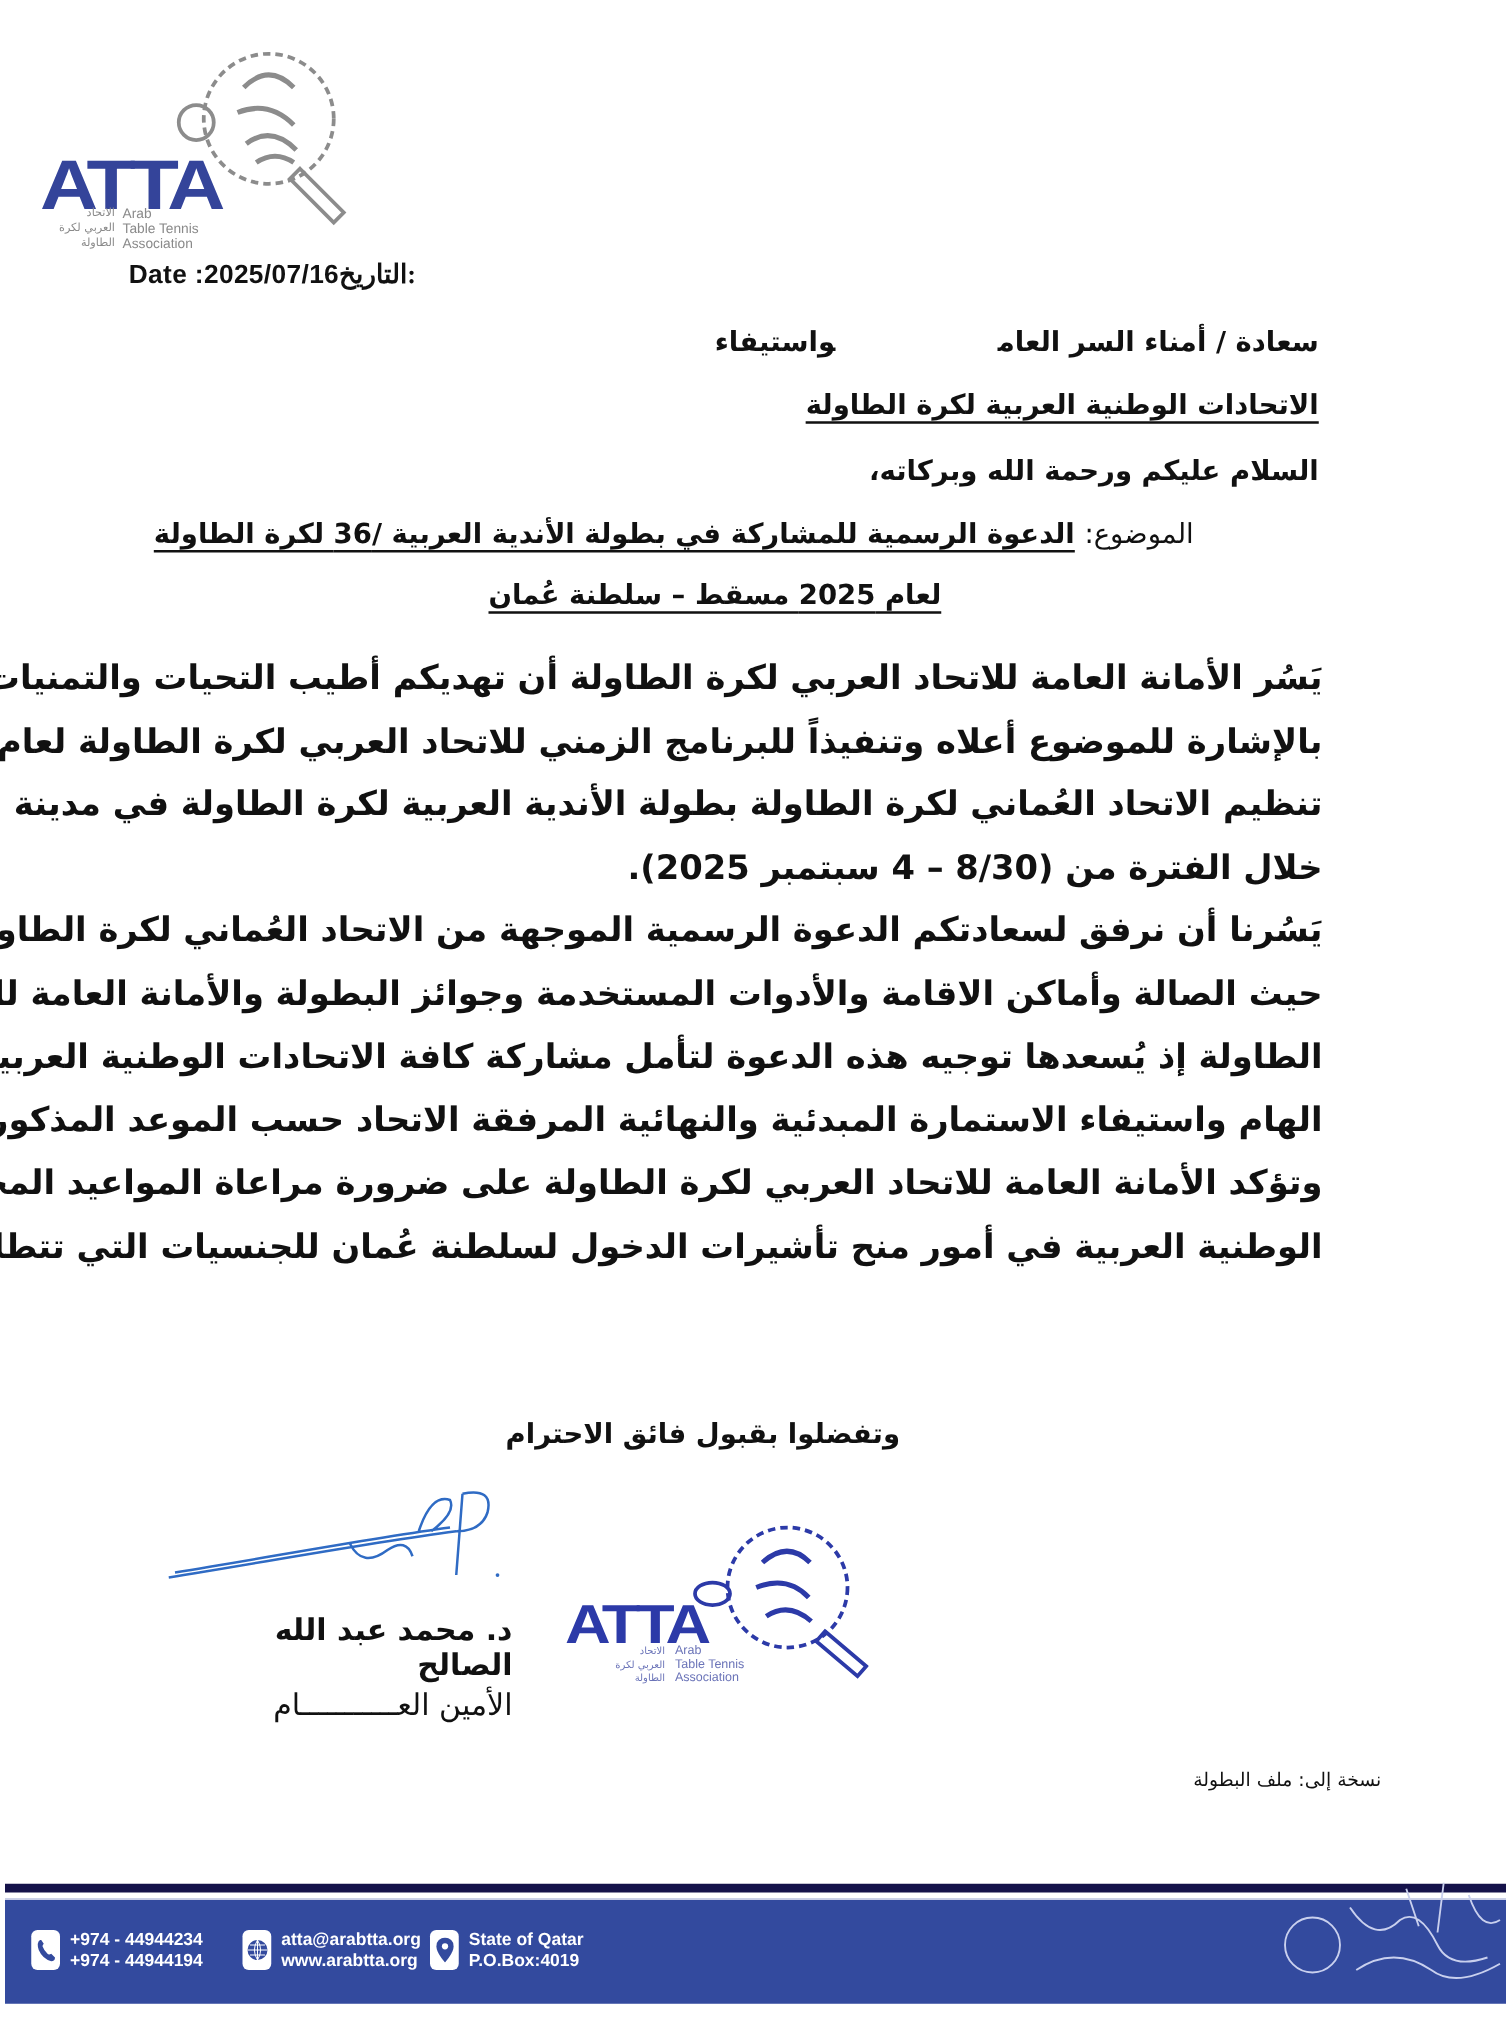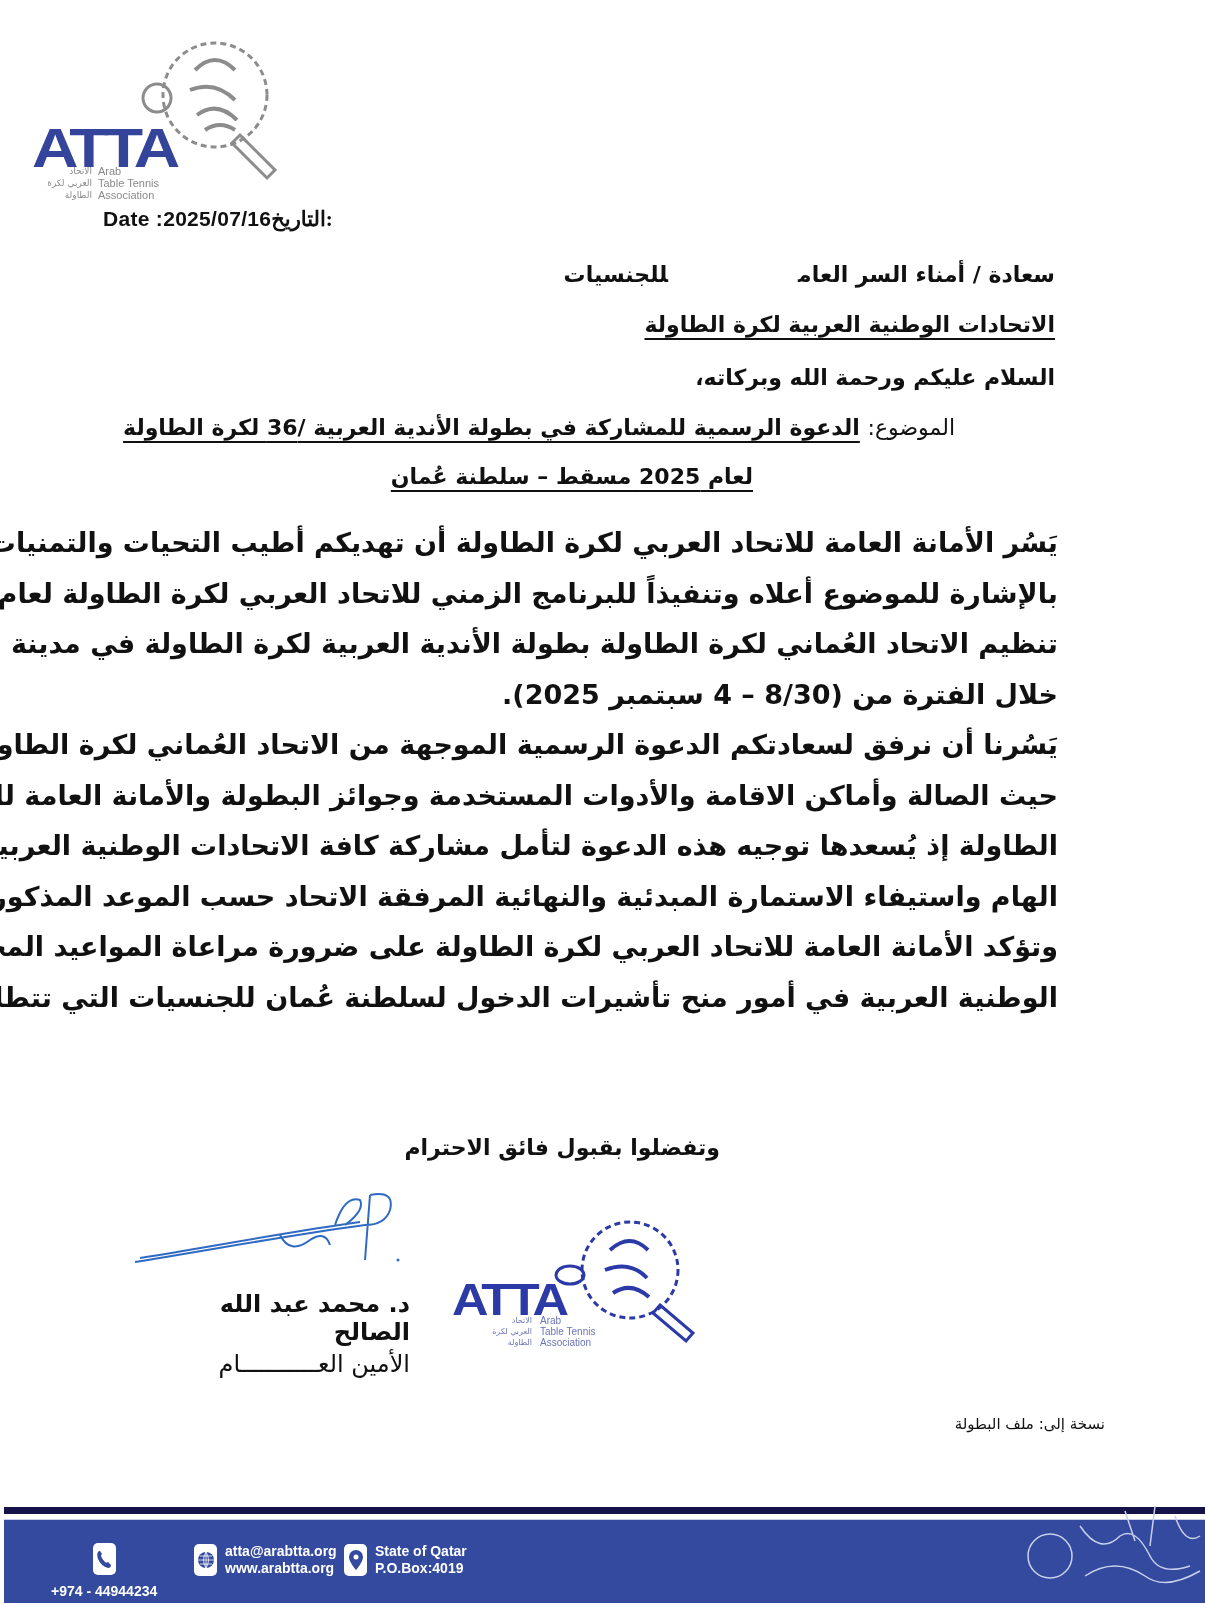--- a/index.html
+++ b/index.html
@@ -38,21 +38,21 @@
   .stamp .atta { position:absolute; left:2px; top:60px; font-family:"Liberation Sans", sans-serif; font-weight:bold; font-size:44px; letter-spacing:-3px; color:#2c3aa8; transform:scaleX(1.15); transform-origin:left; }
   .stamp .sub-en { position:absolute; left:90px; top:100px; font-family:"Liberation Sans", sans-serif; font-size:10px; color:#6b74b8; line-height:11px; }
   .stamp .sub-ar { position:absolute; left:10px; top:100px; width:72px; text-align:right; direction:rtl; font-size:8px; color:#6b74b8; line-height:11px; }
 
   .cc { right:100px; top:1415px; font-size:15px; direction:rtl;text-align:center; }
 
   .bar-dark { left:4px; top:1507px; width:1201px; height:7px; background:#15124a; }
   .footer { left:4px; top:1519px; width:1201px; height:83px; background:#334a9e; border-top:1px solid #c8cde6; }
   .contact { position:absolute; top:23px; display:flex; align-items:center; gap:8px; color:#ffffff; font-family:"Liberation Sans", sans-serif; font-weight:bold; font-size:14px; line-height:17px; }
   .contact .ico { width:23px; height:32px; background:#fff; border-radius:5px; display:flex; align-items:center; justify-content:center; }
-  .c1 { left:47px;flex-direction:column; } .c2 { left:190px; } .c3 { left:340px; }
+  .c1 { left:21px; } .c2 { left:190px; } .c3 { left:340px; }
   .footer .orn { position:absolute; right:0; top:-14px; width:200px; height:97px; }
 </style>
 </head>
 <body>
 
 <div class="abs logo">
   <svg class="paddle" viewBox="0 0 150 160">
     <circle cx="80" cy="65" r="52" fill="none" stroke="#8c8c8c" stroke-width="3" stroke-dasharray="6 4"></circle>
     <path d="M60 40 q20 -20 40 0 M55 60 q25 -10 45 10 M62 85 q20 -15 40 5 M70 100 q15 -10 30 0" fill="none" stroke="#8c8c8c" stroke-width="4"></path>
     <circle cx="22" cy="68" r="14" fill="none" stroke="#8c8c8c" stroke-width="3"></circle>
@@ -69,21 +69,21 @@
     <div>Table Tennis</div>
     <div>Association</div>
   </div>
 </div>
 
 <div class="abs date">
   <span>Date :</span><span>2025/07/16</span><span class="ar">التاريخ:</span>
 </div>
 
 <div class="abs rtl line salutation">
-  <span>سعادة / أمناء السر العام</span><span class="respected">للجنسيات</span>
+  <span>سعادة / أمناء السر العام</span><span class="respected">واستيفاء</span>
 </div>
 <div class="abs rtl line recipient u">الاتحادات الوطنية العربية لكرة الطاولة</div>
 <div class="abs rtl line greet">السلام عليكم ورحمة الله وبركاته،</div>
 
 <div class="abs rtl line subject">
   <span style="font-weight:normal">الموضوع:</span>
   <span class="u">الدعوة الرسمية للمشاركة في بطولة الأندية العربية /36 لكرة الطاولة</span>
 </div>
 <div class="abs rtl line subject2 u">لعام 2025 مسقط – سلطنة عُمان</div>
 

